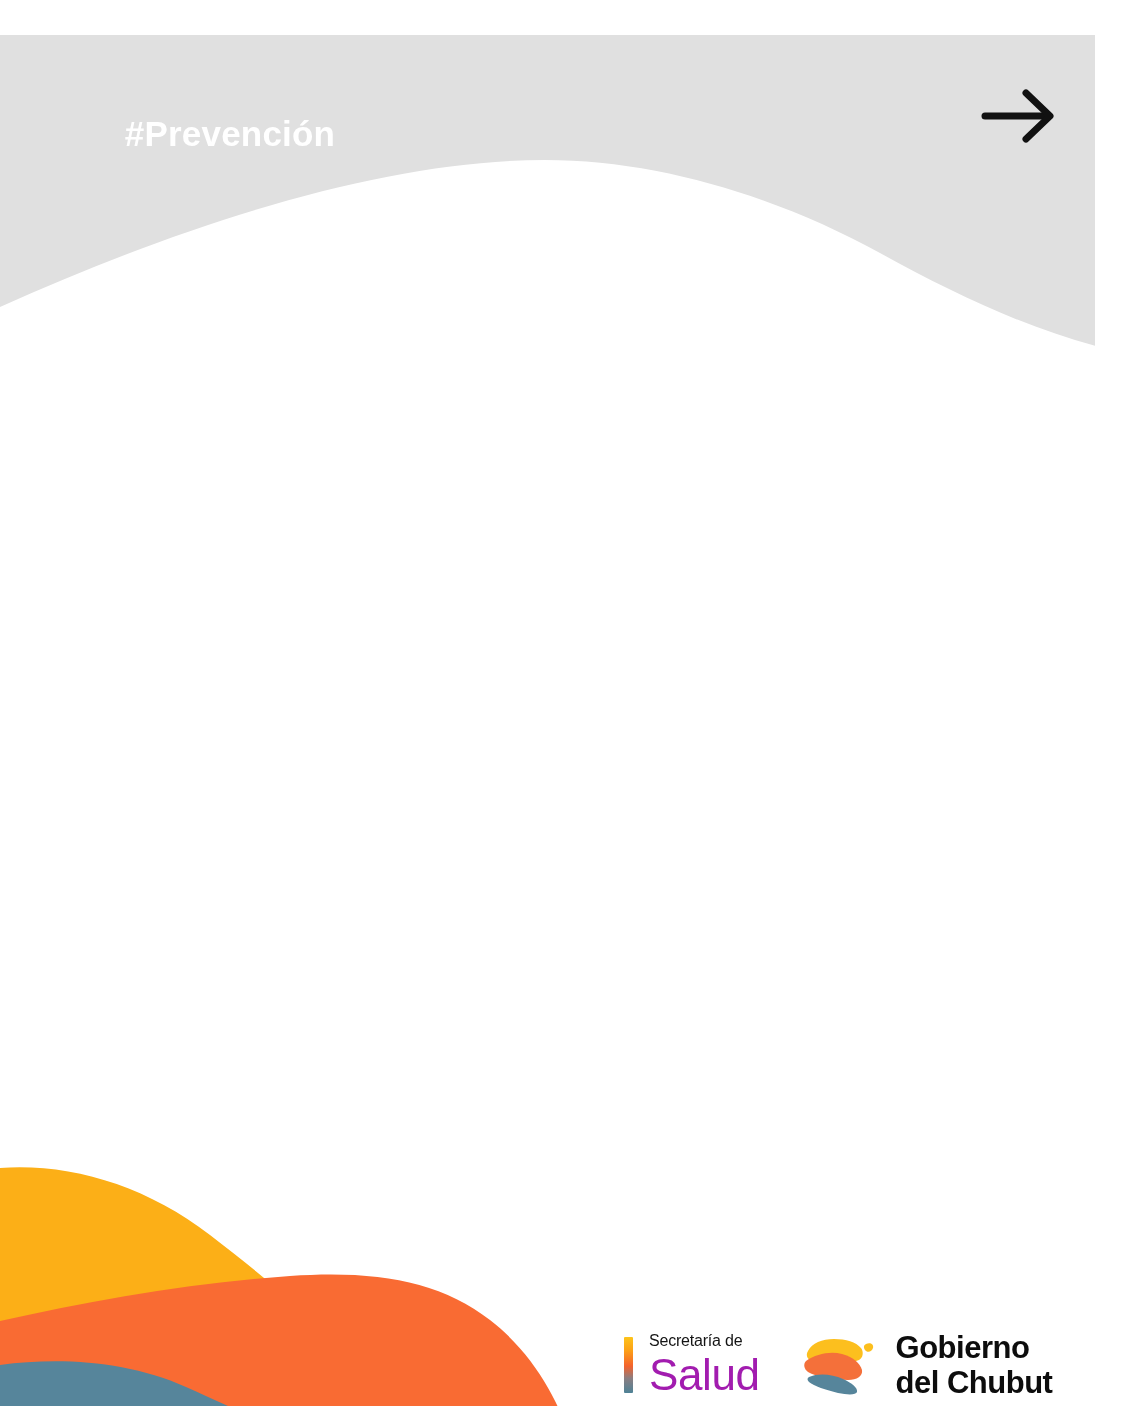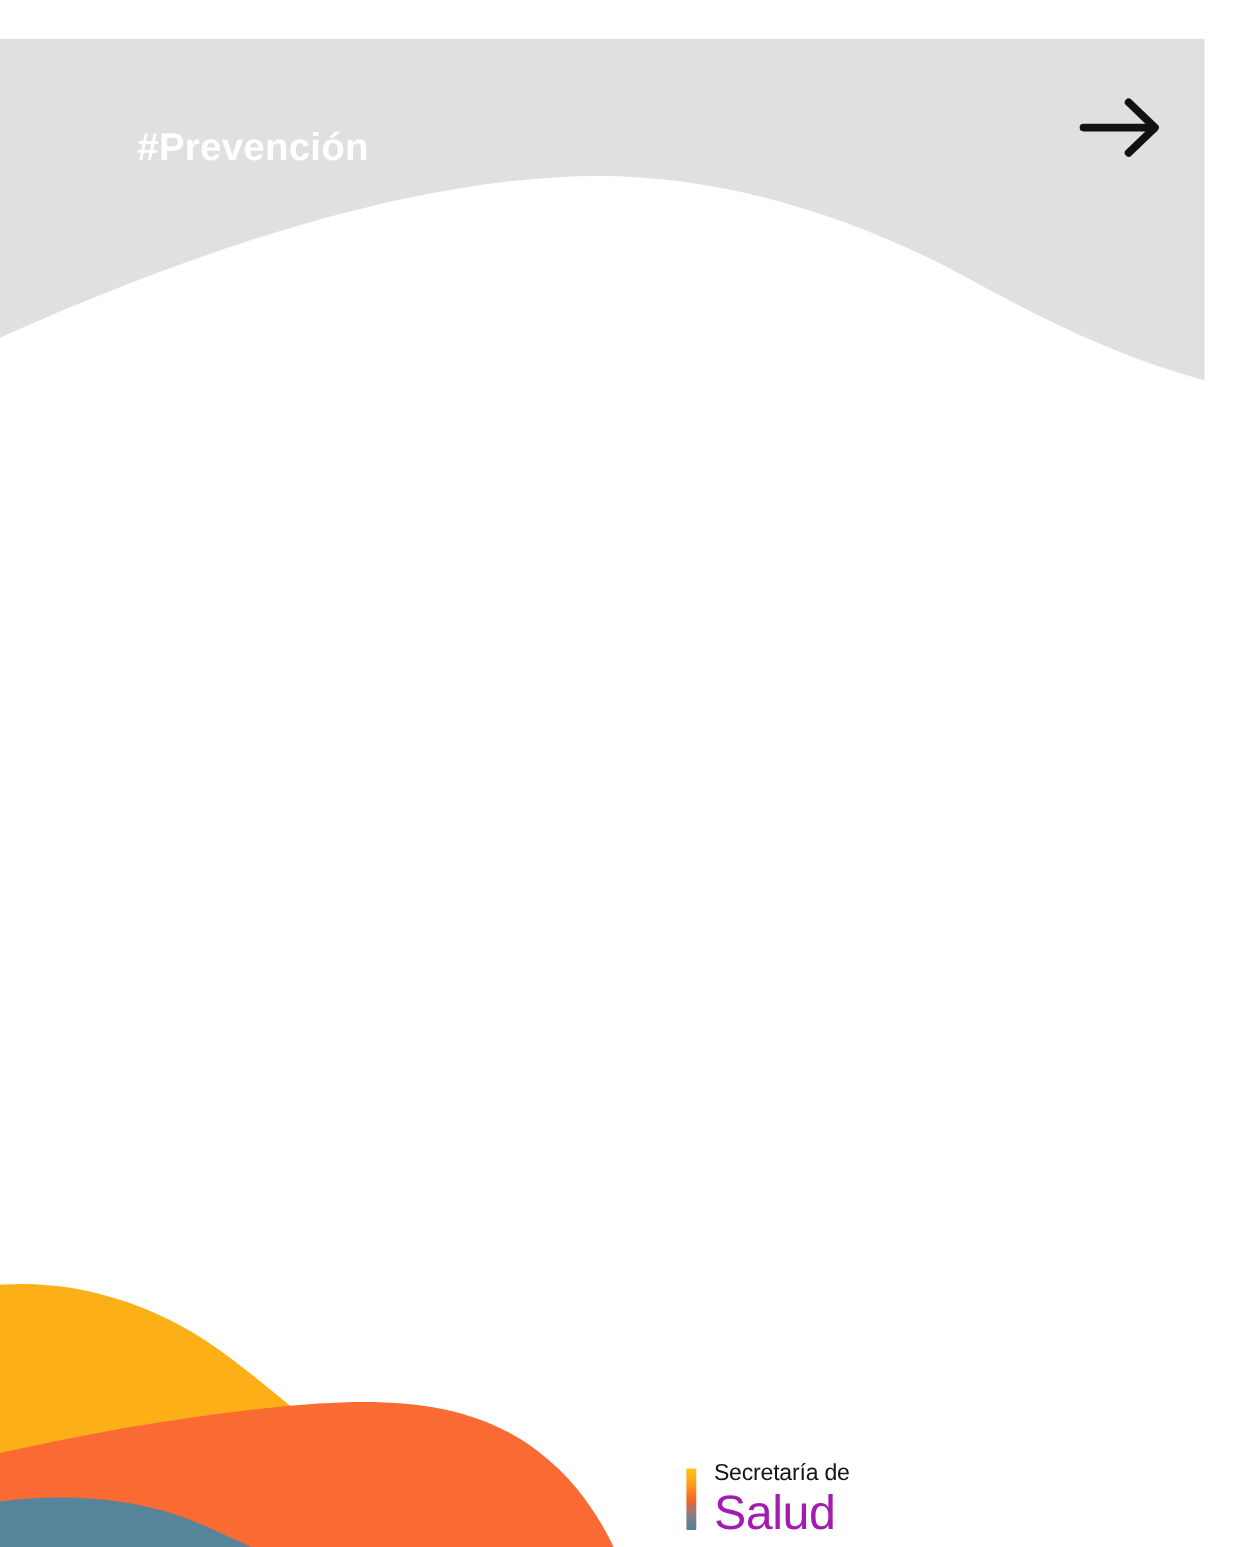--- a/index.html
+++ b/index.html
@@ -111,21 +111,21 @@
     margin-top: 4px;
     margin-bottom: 6px;
     background: linear-gradient(to bottom, #FDC41A 0%, #FCA017 24%, #F4622C 52%, #8A7E82 74%, #4E8296 100%);
   }
   .salud-text {
     display: flex;
     flex-direction: column;
     justify-content: center;
   }
   .salud-line1 {
-    font-size: 21px;
+    font-size: 16px;
     font-weight: 400;
     color: #141414;
     line-height: 1.18;
     letter-spacing: -0.2px;
   }
   .salud-line2 {
     font-size: 44px;
     font-weight: 400;
     color: #a21caf;
     line-height: 1.1;
@@ -201,16 +201,47 @@
   <div class="footer">
 
     <div class="logo-salud">
       <div class="salud-bar"></div>
       <div class="salud-text">
         <span class="salud-line1">Secretaría de</span>
         <span class="salud-line2">Salud</span>
       </div>
     </div>
 
+    <div class="logo-chubut">
+      <svg class="chubut-mark" viewBox="0 0 76 62">
+
+        <path fill="#FCBF1E" d="M6,16
+                 C10,8 20,4 32,4
+                 C44,4 54,7 59,13
+                 C62,17 61,23 57,25
+                 C44,30 24,31 12,27
+                 C6,25 3,21 6,16 Z"></path>
+
+        <path fill="#FCBF1E" d="M64,9 C68,7 72,9 71,13 C70,17 65,18 63,15 C61,12 62,10 64,9 Z"></path>
+
+        <path fill="#F4703A" d="M4,26
+                 C14,19 28,16 40,19
+                 C51,22 58,28 60,35
+                 C61,41 55,45 46,45
+                 C32,45 14,42 6,37
+                 C2,34 1,29 4,26 Z"></path>
+
+        <path fill="#56859B" d="M7,42
+                 C16,38 30,39 41,44
+                 C50,48 56,53 55,57
+                 C54,60 46,60 36,58
+                 C24,55 12,51 7,47
+                 C5,45 5,43 7,42 Z"></path>
+      </svg>
+      <div class="chubut-text">
+        <span class="chubut-line">Gobierno</span>
+        <span class="chubut-line">del Chubut</span>
+      </div>
+    </div>
 
   </div>
 
 </div>
 
 </body></html>

